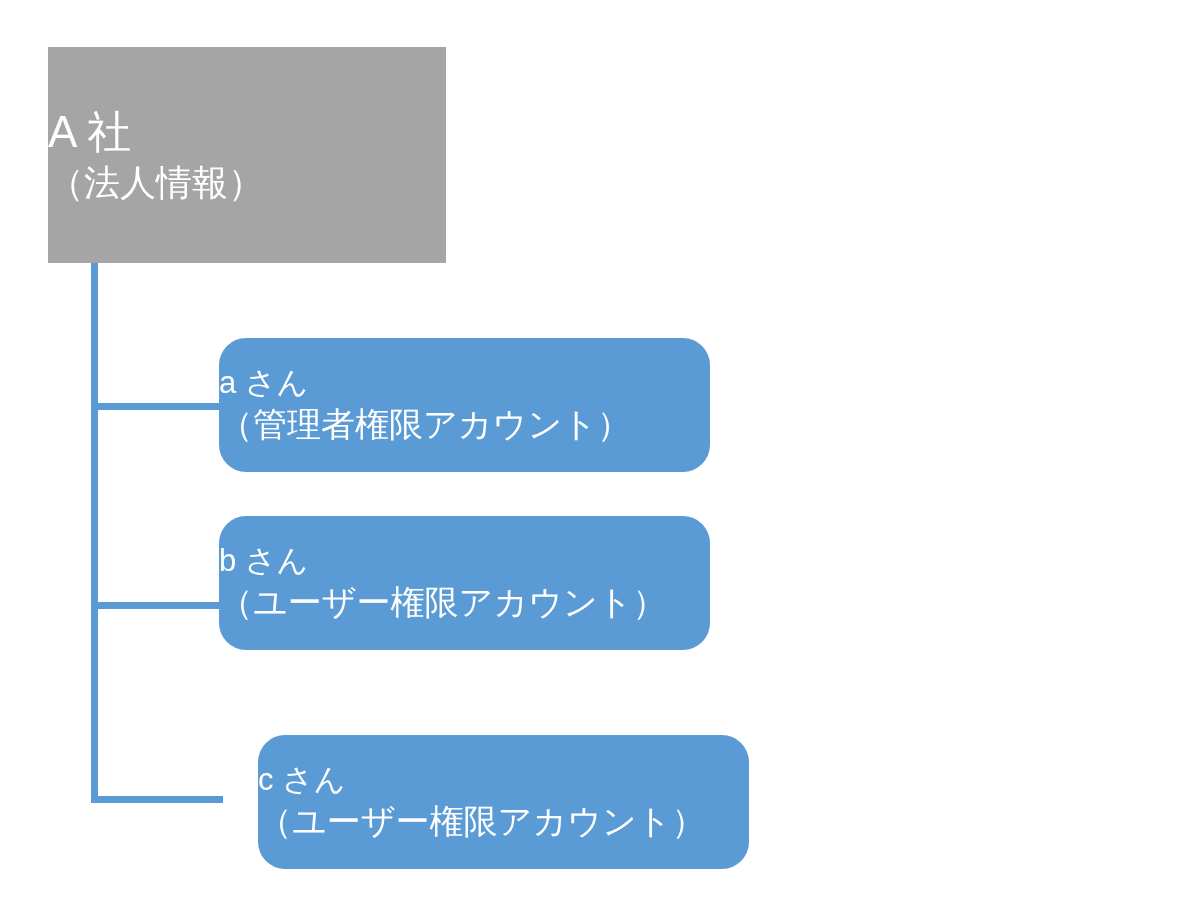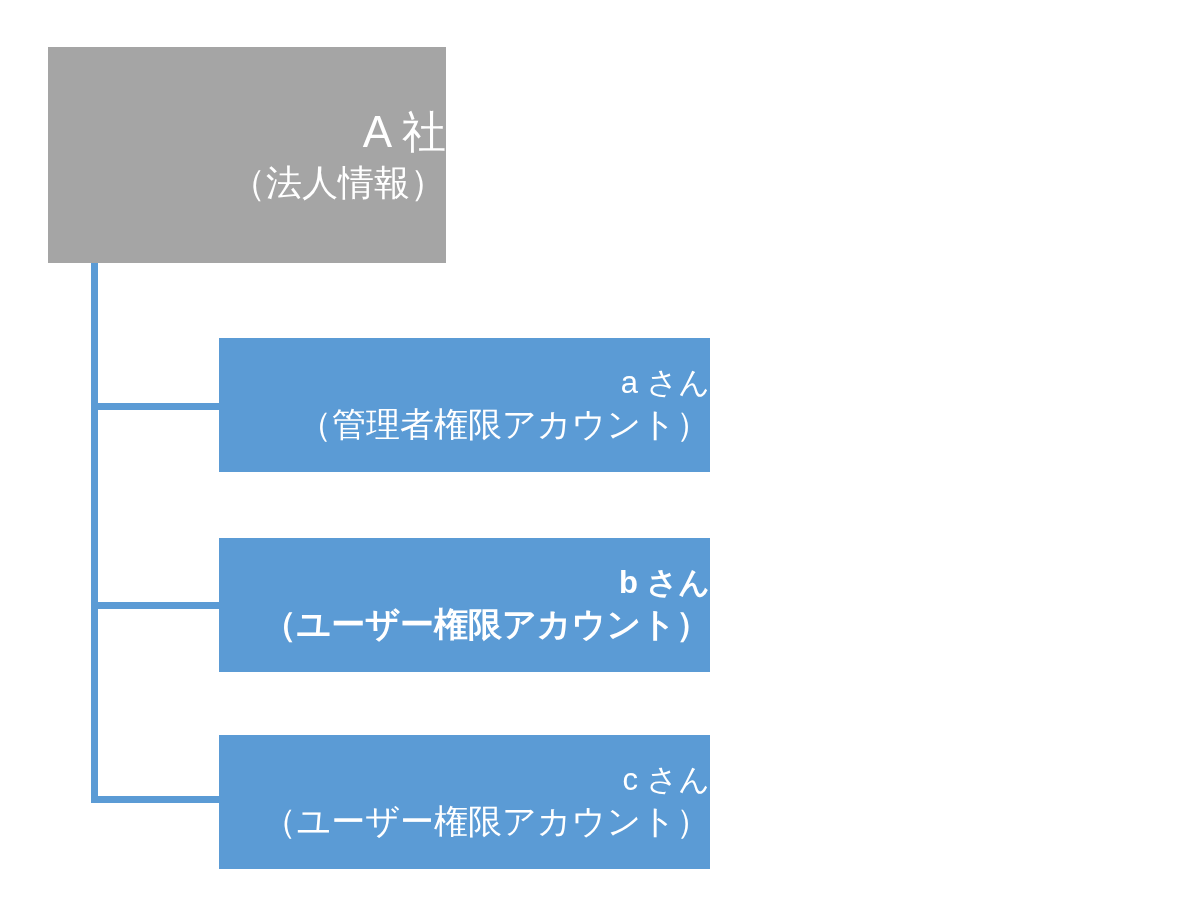--- a/index.html
+++ b/index.html
@@ -39,21 +39,21 @@
   .connector-branch.b1 { top: 403px; }
   .connector-branch.b2 { top: 602px; }
   .connector-branch.b3 { top: 796px; }
 
   
   .node {
     position: absolute;
     box-sizing: border-box;
     display: flex;
     flex-direction: column;
-    align-items: flex-end;
+    align-items: flex-start;
     justify-content: center;
     color: #ffffff;
     text-align: center;
     line-height: 1.28;
   }
 
   .node-root {
     left: 48px;
     top: 47px;
     width: 398px;
@@ -61,27 +61,28 @@
     background: #a5a5a5;
   }
   .node-root .node-line-1 { font-size: 44px; }
   .node-root .node-line-2 { font-size: 36px; }
 
   .node-child {
     left: 219px;
     width: 491px;
     height: 134px;
     background: #5b9bd5;
+    border-radius: 27px;
   }
   .node-child .node-line-1 { font-size: 31px; }
   .node-child .node-line-2 { font-size: 34px; }
 
   .node-child.c1 { top: 338px; }
-  .node-child.c2 { top: 538px; font-weight: bold; }
-  .node-child.c3 { top: 735px; }
+  .node-child.c2 { top: 516px; }
+  .node-child.c3 { top: 735px; margin-left: 39px; }
 </style>
 </head>
 <body>
 
 <div id="diagram">
 
   <div class="connector-trunk"></div>
   <div class="connector-branch b1"></div>
   <div class="connector-branch b2"></div>
   <div class="connector-branch b3"></div>

